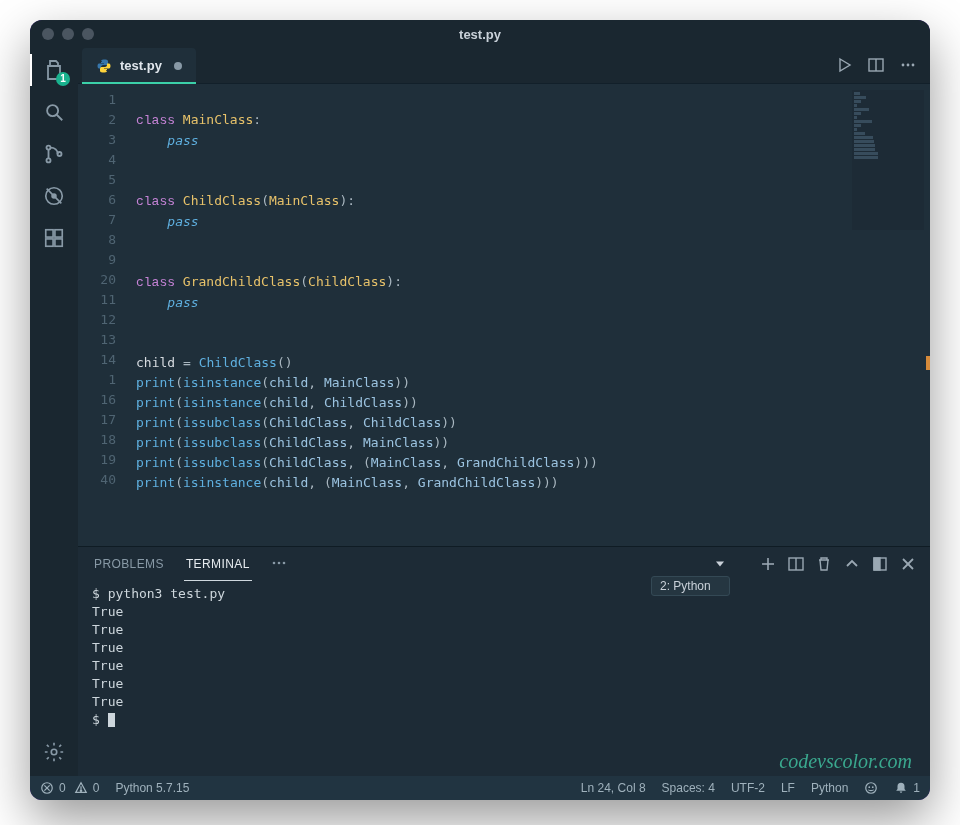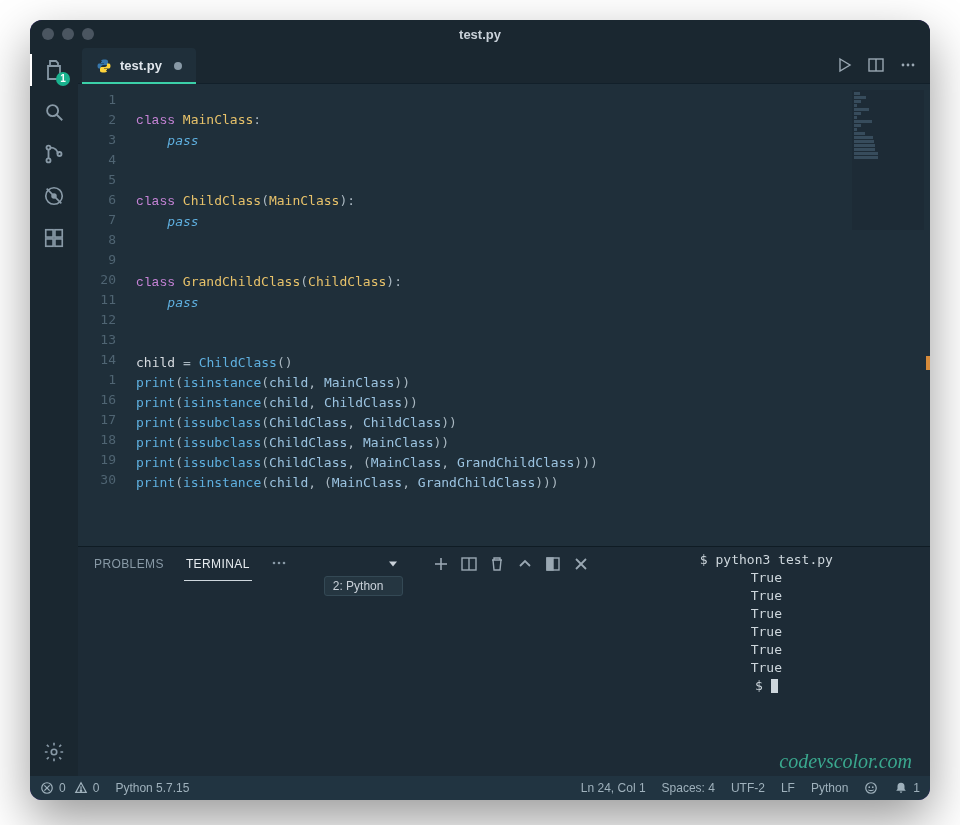--- a/index.html
+++ b/index.html
@@ -115,21 +115,21 @@
   
   .minimap {
     position:absolute; top:6px; right:6px; width:72px; height:140px;
     background:#1d2b36; opacity:.9; font-size:2px; line-height:3px;
     color:#4b6576; overflow:hidden; padding:2px;
   }
   .minimap .mm-line { height:3px; background:linear-gradient(to right,#3a5060 0%,#3a5060 40%,transparent 40%); margin-bottom:1px;}
   
   .panel {
     height:230px; border-top:1px solid #0f1c24;
-    display:flex; flex-direction:row; background:#1d2b36;
+    display:flex; flex-direction:column; background:#1d2b36;
   }
   .panel-tabs {
     height:34px; display:flex; align-items:center; gap:18px;
     padding:0 14px; font-family:-apple-system,sans-serif;
     font-size:12px; color:#8899a6;
   }
   .panel-tab { cursor:pointer; padding:0 2px; height:34px; display:flex; align-items:center; letter-spacing:.4px;}
   .panel-tab.active { color:#e6ebef; border-bottom:1px solid #cfd8de; }
   .panel-tabs .ellipsis { width:18px; text-align:center; cursor:pointer; }
   .panel-tabs .flex { flex:1; }
@@ -145,21 +145,20 @@
     content:""; position:absolute; right:6px; top:50%; transform:translateY(-50%);
     border-left:4px solid transparent; border-right:4px solid transparent;
     border-top:5px solid #c9d1d9; pointer-events:none;
   }
   .panel-actions { display:flex; gap:12px; align-items:center; color:#9aa8b3; margin-left:12px; }
   .panel-actions .pbtn { width:16px; height:16px; cursor:pointer; }
   .terminal-body {
     flex:1; padding:4px 14px; font-size:13px; line-height:18px;
     font-family:"SF Mono",Menlo,Monaco,Consolas,monospace; color:#cdd6dc;
     position:relative;
-    text-align:center;
   }
   .terminal-body .cursor{
     display:inline-block; width:7px; height:14px; background:#cdd6dc; vertical-align:text-bottom;
   }
   .watermark{
     position:absolute; right:18px; bottom:6px;
     font-family:"Brush Script MT","Lucida Handwriting",cursive;
     color:#3aa88e; font-size:20px; font-style:italic;
   }
   
@@ -284,21 +283,21 @@
             <div>20</div>
             <div>11</div>
             <div>12</div>
             <div>13</div>
             <div>14</div>
             <div>1</div>
             <div>16</div>
             <div>17</div>
             <div>18</div>
             <div>19</div>
-            <div>30</div>
+            <div>40</div>
           </div>
         <div class="code" id="code"><div>&nbsp;</div><div><span class="tok-kw">class</span> <span class="tok-cls">MainClass</span><span class="tok-p">:</span></div><div>    <span class="tok-pass">pass</span></div><div>&nbsp;</div><div>&nbsp;</div><div><span class="tok-kw">class</span> <span class="tok-cls">ChildClass</span><span class="tok-p">(</span><span class="tok-cls">MainClass</span><span class="tok-p">):</span></div><div>    <span class="tok-pass">pass</span></div><div>&nbsp;</div><div>&nbsp;</div><div><span class="tok-kw">class</span> <span class="tok-cls">GrandChildClass</span><span class="tok-p">(</span><span class="tok-cls">ChildClass</span><span class="tok-p">):</span></div><div>    <span class="tok-pass">pass</span></div><div>&nbsp;</div><div>&nbsp;</div><div><span class="tok-var">child</span> <span class="tok-p">=</span> <span class="tok-fn">ChildClass</span><span class="tok-p">()</span></div><div><span class="tok-fn">print</span><span class="tok-p">(</span><span class="tok-fn">isinstance</span><span class="tok-p">(</span><span class="tok-id">child</span><span class="tok-p">,</span> <span class="tok-id">MainClass</span><span class="tok-p">))</span></div><div><span class="tok-fn">print</span><span class="tok-p">(</span><span class="tok-fn">isinstance</span><span class="tok-p">(</span><span class="tok-id">child</span><span class="tok-p">,</span> <span class="tok-id">ChildClass</span><span class="tok-p">))</span></div><div><span class="tok-fn">print</span><span class="tok-p">(</span><span class="tok-fn">issubclass</span><span class="tok-p">(</span><span class="tok-id">ChildClass</span><span class="tok-p">,</span> <span class="tok-id">ChildClass</span><span class="tok-p">))</span></div><div><span class="tok-fn">print</span><span class="tok-p">(</span><span class="tok-fn">issubclass</span><span class="tok-p">(</span><span class="tok-id">ChildClass</span><span class="tok-p">,</span> <span class="tok-id">MainClass</span><span class="tok-p">))</span></div><div><span class="tok-fn">print</span><span class="tok-p">(</span><span class="tok-fn">issubclass</span><span class="tok-p">(</span><span class="tok-id">ChildClass</span><span class="tok-p">,</span> <span class="tok-p">(</span><span class="tok-id">MainClass</span><span class="tok-p">,</span> <span class="tok-id">GrandChildClass</span><span class="tok-p">)))</span></div><div><span class="tok-fn">print</span><span class="tok-p">(</span><span class="tok-fn">isinstance</span><span class="tok-p">(</span><span class="tok-id">child</span><span class="tok-p">,</span> <span class="tok-p">(</span><span class="tok-id">MainClass</span><span class="tok-p">,</span> <span class="tok-id">GrandChildClass</span><span class="tok-p">)))</span></div></div>
         <div class="minimap">
           <div class="mm-line" style="width:20%"></div>
           <div class="mm-line" style="width:45%"></div>
           <div class="mm-line" style="width:25%"></div>
           <div class="mm-line" style="width:10%"></div>
           <div class="mm-line" style="width:55%"></div>
           <div class="mm-line" style="width:25%"></div>
           <div class="mm-line" style="width:10%"></div>
@@ -386,21 +385,21 @@
     <div class="sb-item" style="margin-left:-8px">
       <svg class="sb-ico" viewBox="0 0 16 16" fill="none" stroke="currentColor" stroke-width="1.4">
           <path d="M8 2l6 11H2z"></path>
           <line x1="8" y1="6" x2="8" y2="9"></line>
           <circle cx="8" cy="11" r=".8" fill="currentColor"></circle>
         </svg>
       <span>0</span>
     </div>
     <div class="sb-item">Python 5.7.15</div>
     <div class="flex"></div>
-    <div class="sb-item">Ln 24, Col 1</div>
+    <div class="sb-item">Ln 24, Col 8</div>
     <div class="sb-item">Spaces: 4</div>
     <div class="sb-item">UTF-2</div>
     <div class="sb-item">LF</div>
     <div class="sb-item">Python</div>
     <div class="sb-item">
       <svg class="sb-ico" viewBox="0 0 16 16" fill="currentColor">
           <circle cx="8" cy="8" r="6" fill="none" stroke="currentColor" stroke-width="1.4"></circle>
           <circle cx="6" cy="7" r="1"></circle>
           <circle cx="10" cy="7" r="1"></circle>
           <path d="M5 10c1 1.3 5 1.3 6 0" fill="none" stroke="currentColor" stroke-width="1.2"></path>

